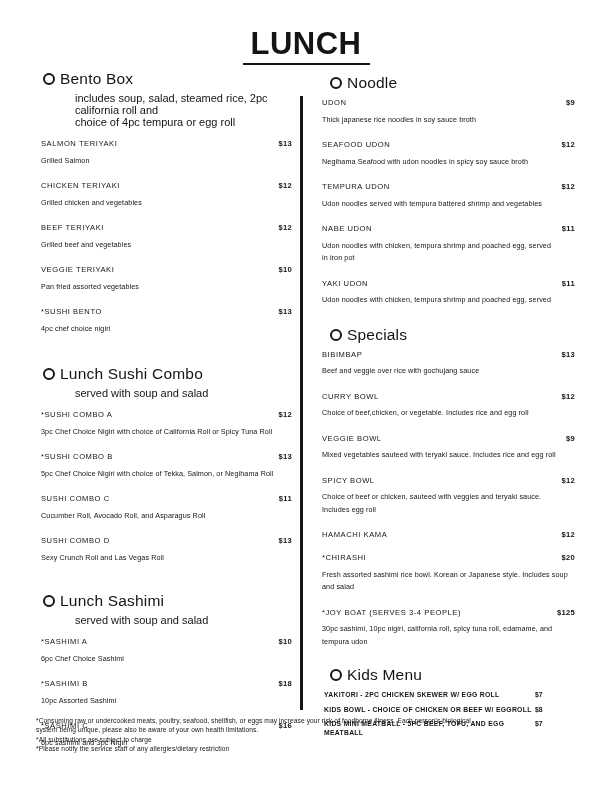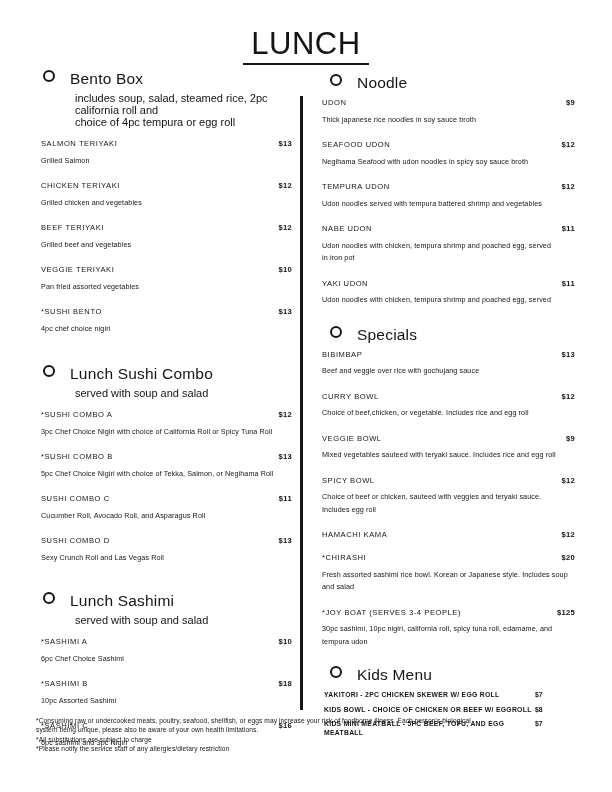--- a/index.html
+++ b/index.html
@@ -4,30 +4,30 @@
 <style>
   html,body{margin:0;padding:0}
   body{
     width:612px;height:792px;position:relative;overflow:hidden;
     background:#ffffff;color:#141414;
     font-family:"Liberation Sans", sans-serif;
   }
   .title-wrap{position:absolute;top:27px;left:0;width:612px;text-align:center}
   .title-text{
     display:inline-block;font-size:31px;line-height:33px;letter-spacing:.5px;
-    padding:0 8px 3px;border-bottom:2.5px solid #161616;font-weight:400;
+    padding:0 8px 3px;border-bottom:2.5px solid #161616;font-weight:700;
   }
   .divider{position:absolute;left:300px;top:96px;width:2.5px;height:614px;background:#161616}
 
   .col{position:absolute}
   .col-left{left:41px;top:70px;width:251px}
   .col-right{left:322px;top:74px;width:253px}
 
   .section{margin:0}
-  .sec-head{display:flex;align-items:flex-start;gap:15px;height:18px;margin-bottom:4px;padding-left:2px}
+  .sec-head{display:flex;align-items:center;gap:5px;height:18px;margin-bottom:4px;padding-left:2px}
   .col-right .sec-head{padding-left:8px}
   .ring{box-sizing:border-box;width:12px;height:12px;border:2.6px solid #161616;border-radius:50%;flex:0 0 auto}
   .sec-title{font-size:15.5px;letter-spacing:.2px;white-space:nowrap}
   .sec-sub{margin:0 0 11px 34px;font-size:11px;line-height:12px;white-space:pre-line}
   .sec-body{margin-top:6px}
 
   .item{margin-bottom:14px}
   .item .row{display:flex;justify-content:space-between;align-items:baseline;line-height:9px;margin-bottom:6.5px}
   .nm{font-size:7.6px;font-weight:400;letter-spacing:.55px;white-space:nowrap}
   .pr{font-size:7.6px;font-weight:700;letter-spacing:.3px}

